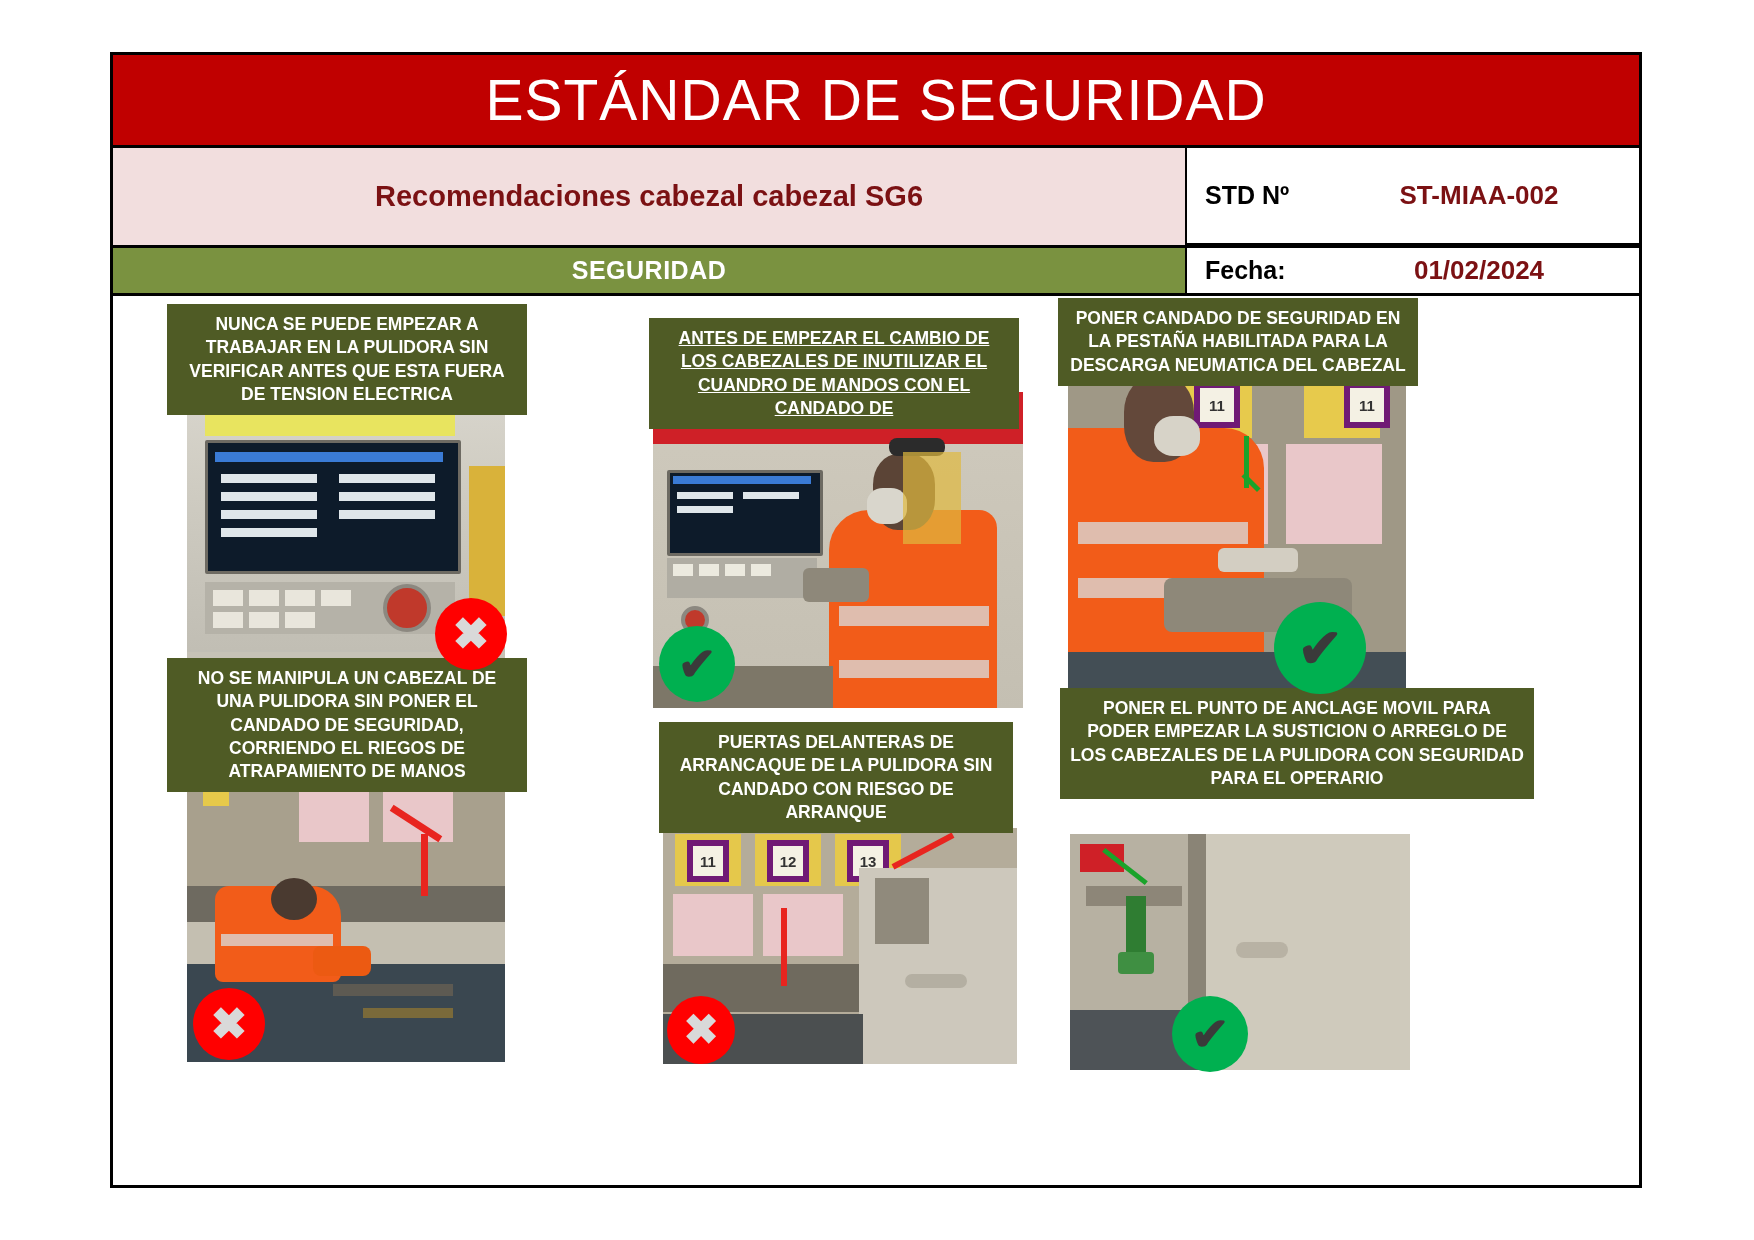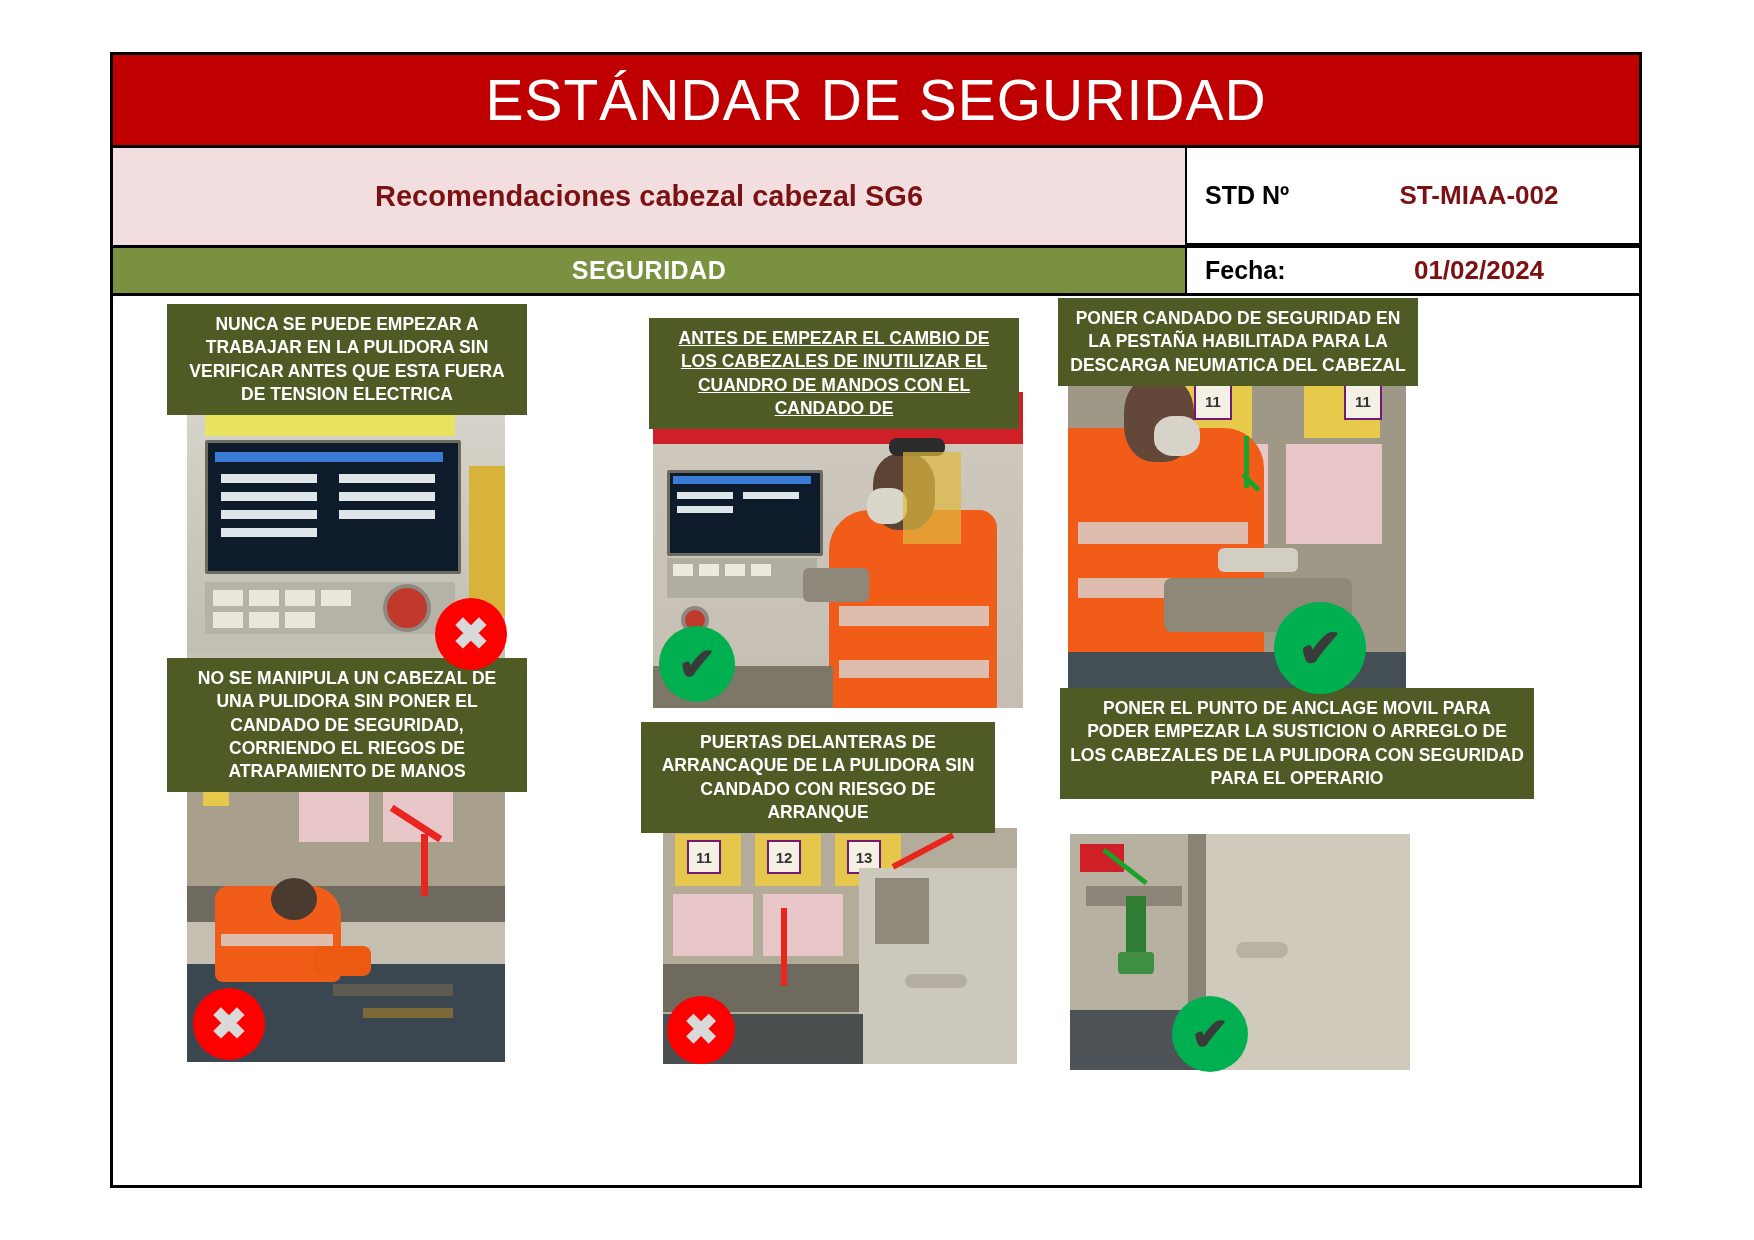--- a/index.html
+++ b/index.html
@@ -168,21 +168,21 @@
   .pm-ground{position:absolute;background:#c8c3b6;}
   .pm-head{position:absolute;border-radius:50%;background:#6b4c3a;}
   .pm-mach{position:absolute;background:#a49a86;}
   .pm-yellow{position:absolute;background:#e6c94a;}
   .pm-pink{position:absolute;background:#e9c7c9;}
   .pm-darkmetal{position:absolute;background:#6e6a60;}
   .pm-door{position:absolute;background:#d5d0c4;}
   .pm-banner{position:absolute;background:#cf2027;}
   .pm-arrow{position:absolute;background:#e8251f;}
   .pm-arrow-g{position:absolute;background:#1aa32a;}
-  .num-chip{position:absolute;background:#f4f1e4;border:2px solid #701a75;
+  .num-chip{position:absolute;background:#f4f1e4;border:6px solid #701a75;
     color:#333;font-size:15px;font-weight:bold;display:flex;
     align-items:center;justify-content:center;}
 </style>
 </head>
 <body>
 
 <div class="sheet">
 
   <div class="banner">
     <div class="banner-title">ESTÁNDAR DE SEGURIDAD</div>
@@ -291,21 +291,21 @@
         <div style="position:absolute;left:236px;top:46px;width:56px;height:18px;background:#2b2b2b;border-radius:8px;"></div>
         <div class="pm-darkmetal" style="left:150px;top:176px;width:66px;height:34px;background:#8e887a;border-radius:6px;"></div>
         <div class="pm-yellow" style="left:250px;top:60px;width:58px;height:92px;background:#e0b93f;opacity:.7;"></div>
         <div class="pm-darkmetal" style="left:0;top:274px;width:180px;height:42px;background:#7d7768;"></div>
       </div>
 
       <div class="caption" style="left:108px;top:22px;width:370px;text-decoration:underline;">ANTES DE EMPEZAR EL CAMBIO DE LOS CABEZALES DE  INUTILIZAR EL CUANDRO DE MANDOS CON EL CANDADO DE</div>
 
       <div class="badge good" style="left:118px;top:330px;width:76px;height:76px;font-size:46px;">✔</div>
 
-      <div class="caption" style="left:100px;top:426px;width:354px;">PUERTAS DELANTERAS DE ARRANCAQUE DE LA PULIDORA SIN CANDADO  CON RIESGO DE ARRANQUE</div>
+      <div class="caption" style="left:118px;top:426px;width:354px;">PUERTAS DELANTERAS DE ARRANCAQUE DE LA PULIDORA SIN CANDADO  CON RIESGO DE ARRANQUE</div>
 
       <div class="photo" style="left:122px;top:532px;width:354px;height:236px;">
         <div style="position:absolute;inset:0;background:#b4ac9a;"></div>
         <div class="pm-yellow" style="left:12px;top:6px;width:66px;height:52px;background:#e5c84b;"></div>
         <div class="pm-yellow" style="left:92px;top:6px;width:66px;height:52px;background:#e5c84b;"></div>
         <div class="pm-yellow" style="left:172px;top:6px;width:66px;height:52px;background:#e5c84b;"></div>
         <div class="num-chip" style="left:24px;top:12px;width:30px;height:30px;">11</div>
         <div class="num-chip" style="left:104px;top:12px;width:30px;height:30px;">12</div>
         <div class="num-chip" style="left:184px;top:12px;width:30px;height:30px;">13</div>
         <div class="pm-pink" style="left:10px;top:66px;width:80px;height:62px;"></div>

